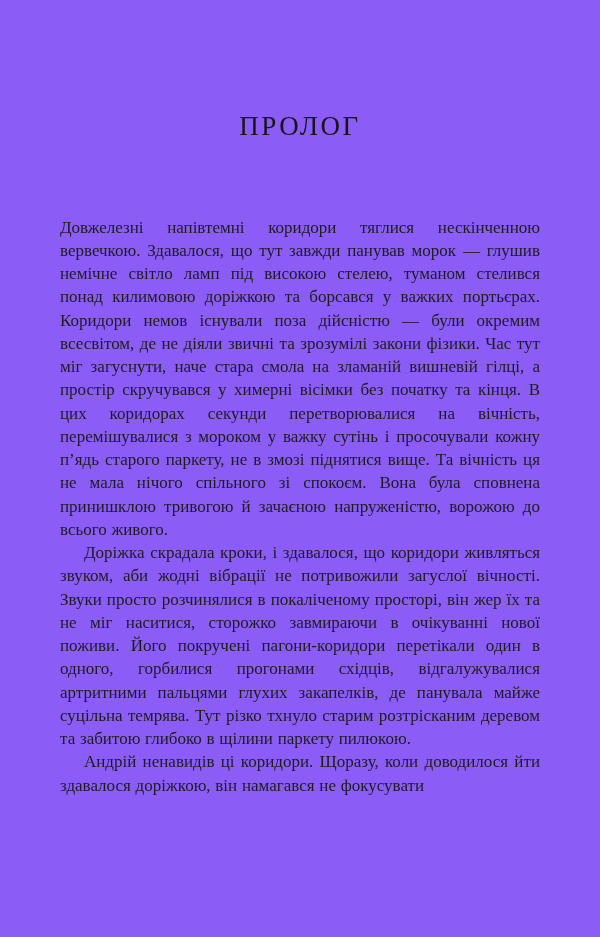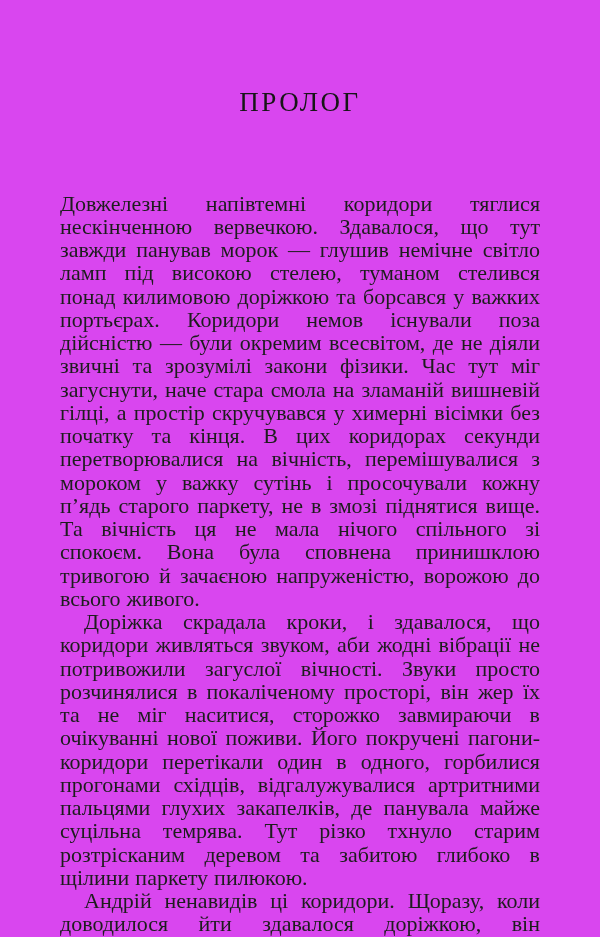--- a/index.html
+++ b/index.html
@@ -5,44 +5,44 @@
     html, body {
       margin: 0;
       padding: 0;
       background: #ffffff;
     }
     .book-page {
       position: relative;
       width: 600px;
       height: 937px;
       margin: 0 auto;
-      background: #d946ef;
+      background: #8b5cf6;
       color: #1d1d1d;
       font-family: "Liberation Serif", "DejaVu Serif", serif;
       overflow: hidden;
       box-sizing: border-box;
-      padding-top: 88px;
+      padding-top: 112px;
     }
     .chapter-title {
       margin: 0 0 74px 0;
       text-align: center;
       font-size: 27px;
       font-weight: 400;
       letter-spacing: 2.5px;
       line-height: 1.1;
       color: #161616;
     }
     .text-block {
       margin: 0 60px;
       width: 480px;
       box-sizing: border-box;
     }
     .text-block p {
       margin: 0;
-      font-size: 22px;
+      font-size: 17px;
       line-height: 23.25px;
       text-align: justify;
       text-justify: inter-word;
       hyphens: auto;
       -webkit-hyphens: auto;
       word-spacing: 0.5px;
       color: #1d1d1d;
     }
     .text-block p.indented {
       text-indent: 24px;

